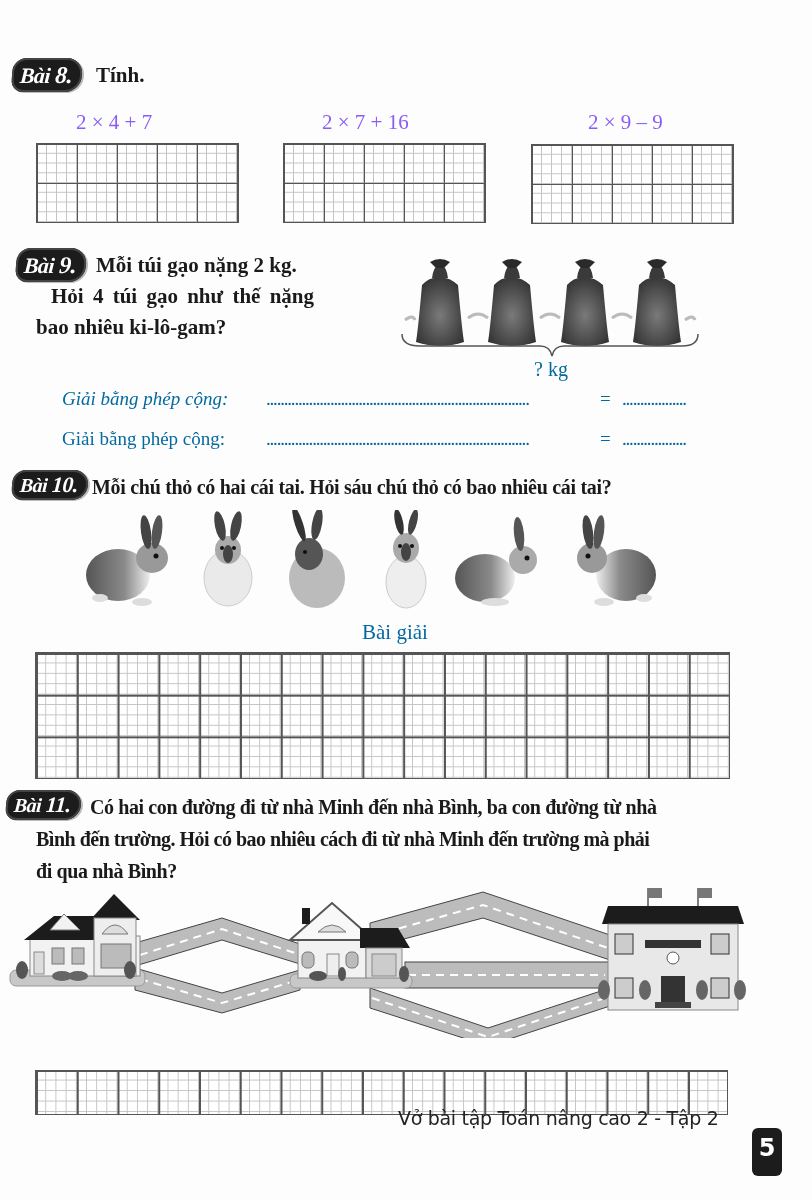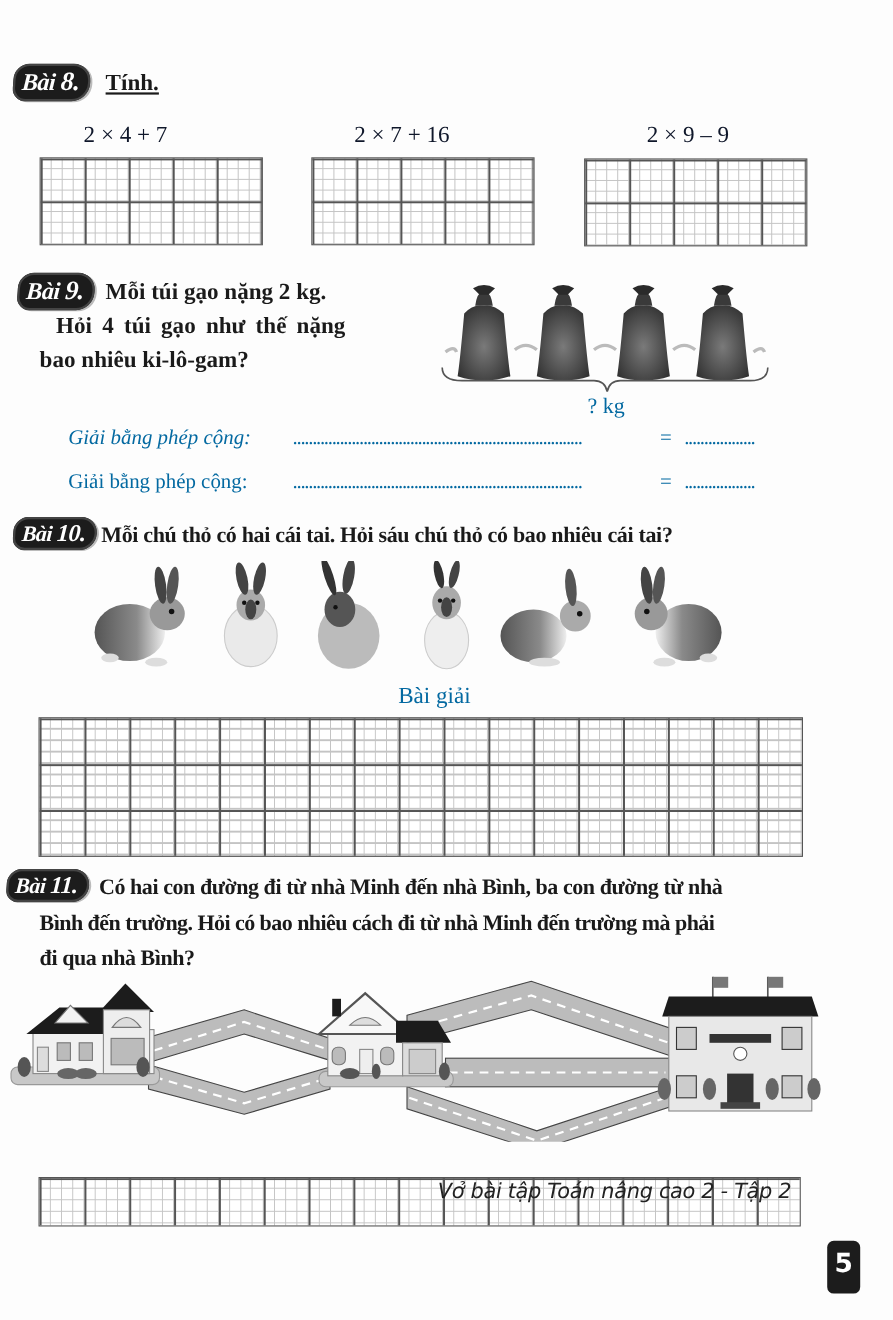--- a/index.html
+++ b/index.html
@@ -12,21 +12,21 @@
     position:absolute; height:34px; padding:0 10px 0 8px;
     background:#1c1c1c; color:#fff; border-radius:14px 16px 16px 12px;
     font-family:"Liberation Serif",serif; font-weight:bold; font-style:italic;
     font-size:22px; line-height:34px; letter-spacing:-0.5px;
     box-shadow: 2px 1px 0 #bbb, inset 0 0 0 2px #444;
     transform: skewX(-4deg);
   }
   .badge .num { font-size:24px; }
 
   .title { position:absolute; font-weight:bold; font-size:21px; line-height:30px; color:#1a1a1a; }
-  .expr { position:absolute; font-size:21px; color:#0f172a; }
+  .expr { position:absolute; font-size:21px; color:#8b5cf6; }
   .plain { position:absolute; font-size:19px; color:#0369a1; }
 
   
   .grid {
     position:absolute;
     border:1.5px solid #555;
     background-color:#fff;
     background-image:
       linear-gradient(to right, #555 1.5px, transparent 1.5px),
       linear-gradient(to bottom, #555 1.5px, transparent 1.5px),
@@ -42,21 +42,21 @@
     text-align:center; line-height:40px;
   }
 </style>
 </head>
 <body>
 
 <div class="badge" style="left:12px;top:58px;">
   <span>Bài</span>
   <span class="num">8.</span>
 </div>
-<div class="title" style="left:96px;top:60px;text-decoration:underline;">Tính.</div>
+<div class="title" style="left:96px;top:60px;">Tính.</div>
 
 <div class="expr" style="left:76px;top:110px;">2 × 4 + 7</div>
 <div class="expr" style="left:322px;top:110px;">2 × 7 + 16</div>
 <div class="expr" style="left:570px;top:110px;margin-left:18px;">2 × 9 – 9</div>
 
 <div class="grid" style="left:36px;top:143px;width:203px;height:80px;background-size:40px 39px,40px 39px,10px 100%,100% 9.75px;"></div>
 <div class="grid" style="left:283px;top:143px;width:203px;height:80px;background-size:40px 39px,40px 39px,10px 100%,100% 9.75px;"></div>
 <div class="grid" style="left:531px;top:144px;width:203px;height:80px;background-size:40px 39px,40px 39px,10px 100%,100% 9.75px;"></div>
 
 <div class="badge" style="left:16px;top:248px;">
@@ -278,14 +278,14 @@
     <rect x="655" y="124" width="36" height="6" fill="#444"></rect>
     <ellipse cx="604" cy="112" rx="6" ry="10" fill="#666"></ellipse>
     <ellipse cx="645" cy="112" rx="6" ry="10" fill="#666"></ellipse>
     <ellipse cx="702" cy="112" rx="6" ry="10" fill="#666"></ellipse>
     <ellipse cx="740" cy="112" rx="6" ry="10" fill="#666"></ellipse>
   </g>
 </svg>
 
 <div class="grid" style="left:35px;top:1070px;width:693px;height:45px;background-size:40.75px 44px,40.75px 44px,10.2px 100%,100% 10.5px;"></div>
 
-<div class="footer-text" style="left:398px;top:1072px;font-style:italic;">Vở bài tập Toán nâng cao 2 - Tập 2</div>
+<div class="footer-text" style="left:398px;top:1107px;">Vở bài tập Toán nâng cao 2 - Tập 2</div>
 <div class="page-num" style="left:752px;top:1128px;">5</div>
 
 </body></html>

